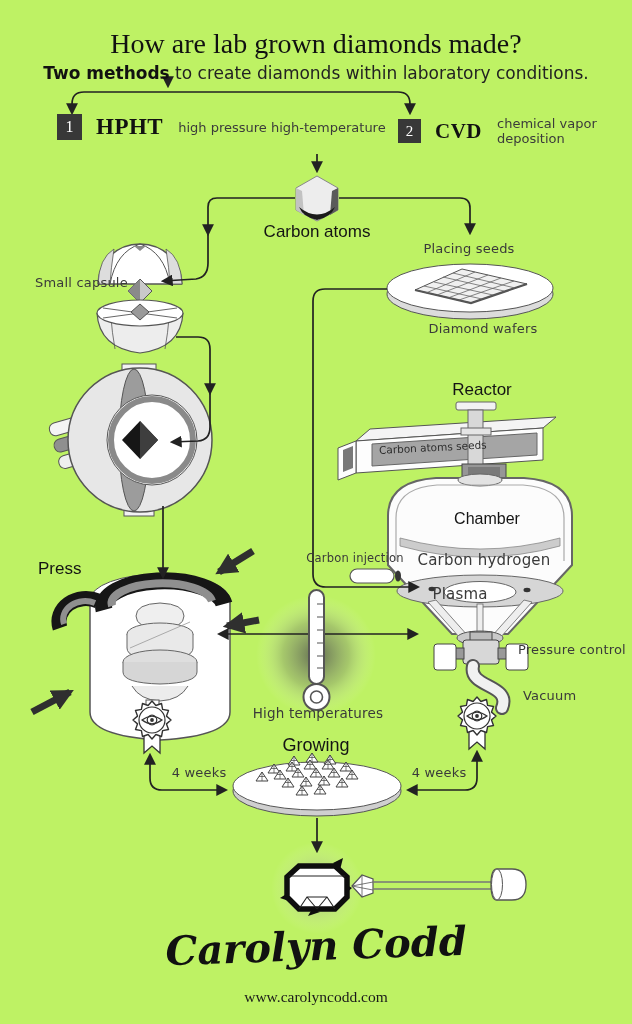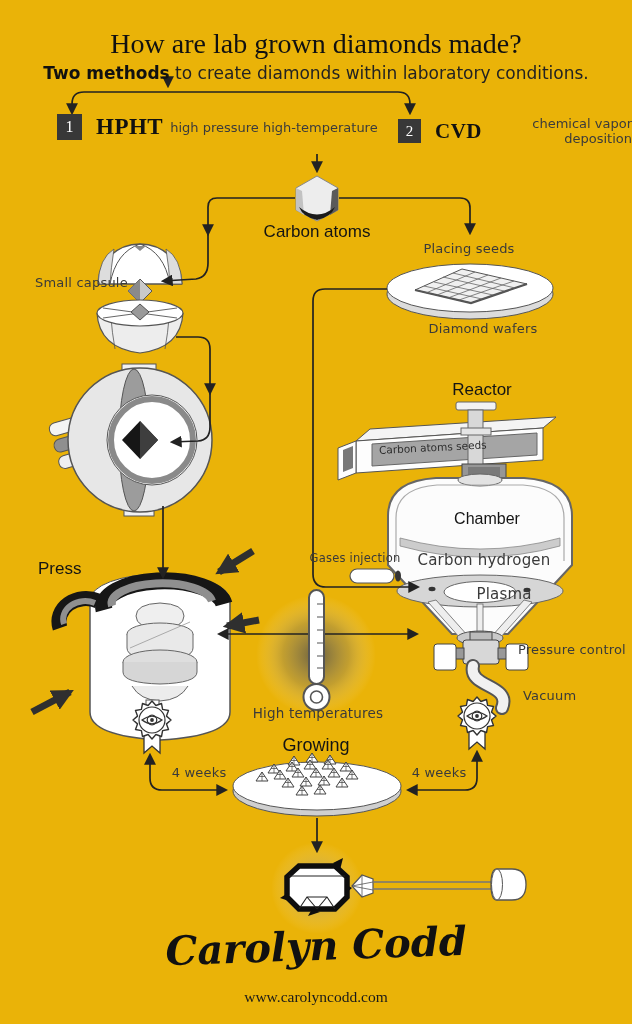--- a/index.html
+++ b/index.html
@@ -1,35 +1,35 @@
 <!DOCTYPE html>
 <html><head>
 <meta charset="utf-8">
 <style>
   html,body{margin:0;padding:0;background:#fff;}
-  .stage{position:relative;width:632px;height:1024px;background:#eab308;overflow:hidden;
+  .stage{position:relative;width:632px;height:1024px;background:#bef264;overflow:hidden;
          font-family:"DejaVu Sans",sans-serif;color:#1c1c1c;}
   .stage svg{position:absolute;left:0;top:0;}
   .lbl{position:absolute;white-space:nowrap;font-size:13px;color:#3a3a3a;letter-spacing:.2px;}
   .ctr{transform:translateX(-50%);}
   .serif{font-family:Liberation Sans, sans-serif;color:#141414;letter-spacing:0;}
   .s17{font-size:17px;} .s16{font-size:16px;} .s18{font-size:18px;}
   .sm{font-size:15px;} .sm2{font-size:11.5px;}
   .title{position:absolute;left:50%;top:28px;transform:translateX(-50%);
          font-family:"Liberation Serif","DejaVu Serif",serif;font-size:28px;color:#111;white-space:nowrap;}
   .subtitle{position:absolute;left:50%;top:63px;transform:translateX(-50%);
             font-size:17px;color:#222;white-space:nowrap;}
   .subtitle b{color:#111;}
   .method{position:absolute;display:flex;align-items:center;}
   .numbox{width:25px;height:26px;background:#383838;color:#fff;display:flex;align-items:center;
           justify-content:center;font-family:"Liberation Serif",serif;font-size:16px;flex:0 0 auto;}
   .abbr{font-family:"Liberation Serif","DejaVu Serif",serif;font-weight:bold;color:#111;
         margin-left:14px;letter-spacing:.5px;}
   .a1{font-size:23px;} .a2{font-size:21px;}
-  .mdesc{font-size:13px;color:#3b3b3b;margin-left:7px;text-align:right;}
+  .mdesc{font-size:13px;color:#3b3b3b;margin-left:15px;}
   .panel-lbl{position:absolute;font-size:10.5px;color:#2d2d2d;transform:rotate(-3deg);
              transform-origin:left center;white-space:nowrap;}
   .signature{position:absolute;left:50%;top:922px;transform:translateX(-50%) rotate(-2deg);
              font-family:"DejaVu Serif",serif;font-style:italic;font-weight:bold;
              font-size:40px;color:#111;white-space:nowrap;}
   .website{position:absolute;left:50%;top:988px;transform:translateX(-50%);
            font-family:"Liberation Serif",serif;font-size:15.5px;color:#1a1a1a;}
 </style>
 </head>
 <body>
@@ -267,23 +267,23 @@
   <div class="mdesc">chemical vapor deposition</div>
 </div>
 
 <div class="lbl serif s17 ctr" style="left:317px;top:222px;">Carbon atoms</div>
 <div class="lbl ctr" style="left:469px;top:241px;">Placing seeds</div>
 <div class="lbl" style="left:35px;top:275px;">Small capsule</div>
 <div class="lbl ctr" style="left:483px;top:321px;">Diamond wafers</div>
 <div class="lbl serif s17 ctr" style="left:482px;top:380px;">Reactor</div>
 <div class="panel-lbl" style="left:379px;top:444px;">Carbon atoms seeds</div>
 <div class="lbl serif s16 ctr" style="left:487px;top:510px;">Chamber</div>
-<div class="lbl sm2 ctr" style="left:355px;top:551px;">Gases injection</div>
+<div class="lbl sm2 ctr" style="left:355px;top:551px;">Carbon injection</div>
 <div class="lbl sm ctr" style="left:484px;top:551px;">Carbon hydrogen</div>
-<div class="lbl sm ctr" style="left:504px;top:585px;">Plasma</div>
+<div class="lbl sm ctr" style="left:460px;top:585px;">Plasma</div>
 <div class="lbl serif s17" style="left:38px;top:559px;">Press</div>
 <div class="lbl" style="left:518px;top:642px;">Pressure control</div>
 <div class="lbl" style="left:523px;top:688px;">Vacuum</div>
 <div class="lbl ctr" style="left:318px;top:705px;font-size:13.5px;">High temperatures</div>
 <div class="lbl serif s18 ctr" style="left:316px;top:735px;">Growing</div>
 <div class="lbl ctr" style="left:199px;top:765px;">4 weeks</div>
 <div class="lbl ctr" style="left:439px;top:765px;">4 weeks</div>
 
 <div class="signature">Carolyn Codd</div>
 <div class="website">www.carolyncodd.com</div>

